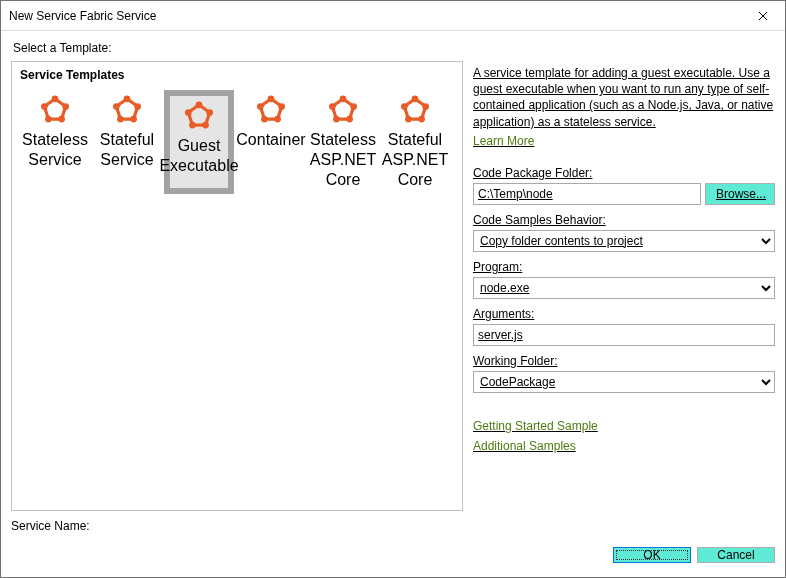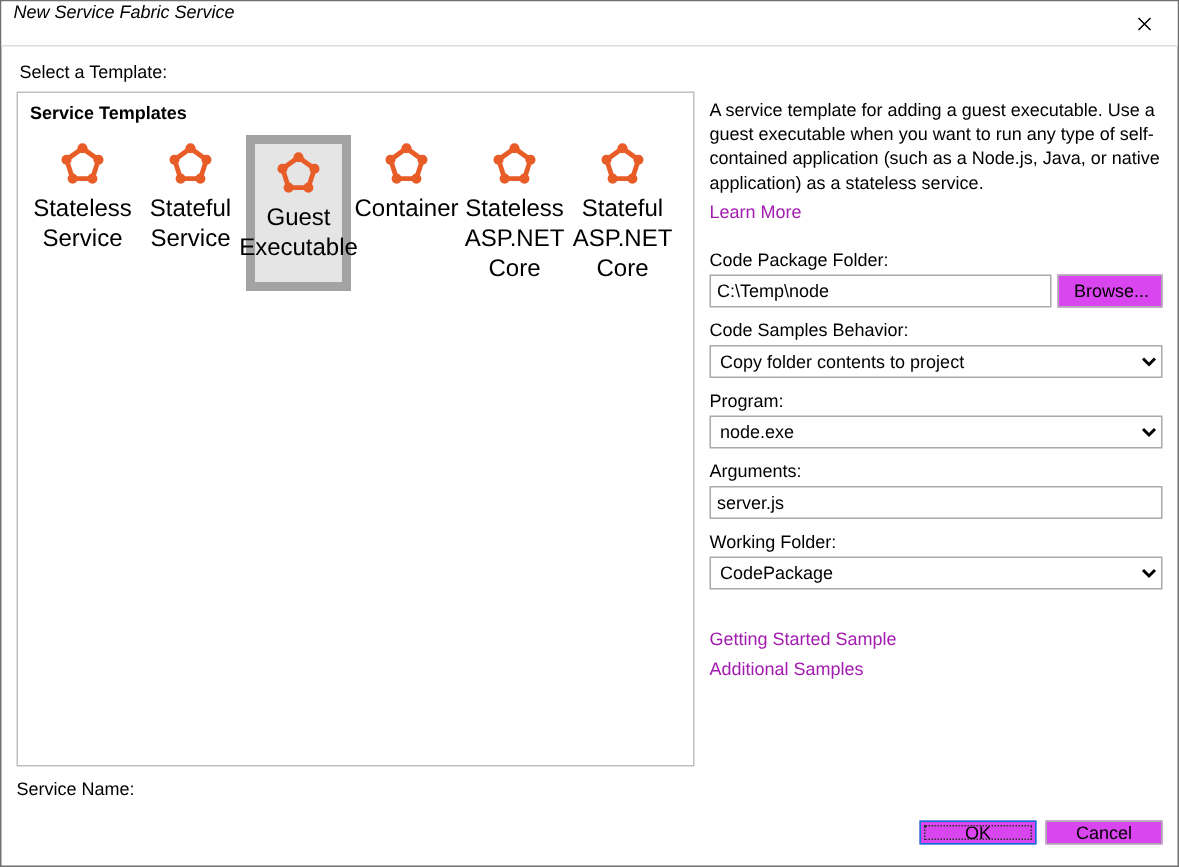--- a/index.html
+++ b/index.html
@@ -16,24 +16,23 @@
     border: 1px solid #707070;
     display: flex;
     flex-direction: column;
     background: #fff;
   }
   .titlebar {
     height: 30px;
     background: #fff;
     border-bottom: 1px solid #ddd;
     display: flex;
-    align-items: flex-start;
+    align-items: center;
     justify-content: space-between;
     padding: 0 0 0 8px;
-    font-style: italic;
   }
   .titlebar .title { font-size: 12px; }
   .titlebar .close {
     width: 45px;
     height: 30px;
     display: flex;
     align-items: center;
     justify-content: center;
     font-size: 13px;
     cursor: default;
@@ -83,38 +82,39 @@
     margin-top: 4px;
     line-height: 1.25;
     font-size: 16px;
     white-space: pre-line;
   }
   .right {
     flex: 1;
     display: flex;
     flex-direction: column;
     padding-top: 4px;
+    text-decoration: underline;
   }
   .desc { margin-bottom: 4px; line-height: 1.35; }
-  .link { color: #a21caf; cursor: default; margin-bottom: 10px; display: inline-block; }
+  .link { color: #4d7c0f; cursor: default; margin-bottom: 10px; display: inline-block; }
   .field-label { margin-top: 8px; margin-bottom: 3px; }
   .row { display: flex; gap: 4px; }
   input[type=text], select.combo {
     border: 1px solid #a9a9a9;
     height: 22px;
     padding: 0 4px;
     font-family: inherit;
     font-size: 12px;
     background: #fff;
     width: 100%;
   }
   select.combo { padding: 0 2px; }
   .btn {
     border: 1px solid #adadad;
-    background: #d946ef;
+    background: #5eead4;
     height: 22px;
     min-width: 70px;
     padding: 0 10px;
     font-family: inherit;
     font-size: 12px;
     cursor: default;
   }
   .links-block { margin-top: 26px; }
   .links-block .link { display: block; margin-bottom: 6px; }
   .service-name-section {

